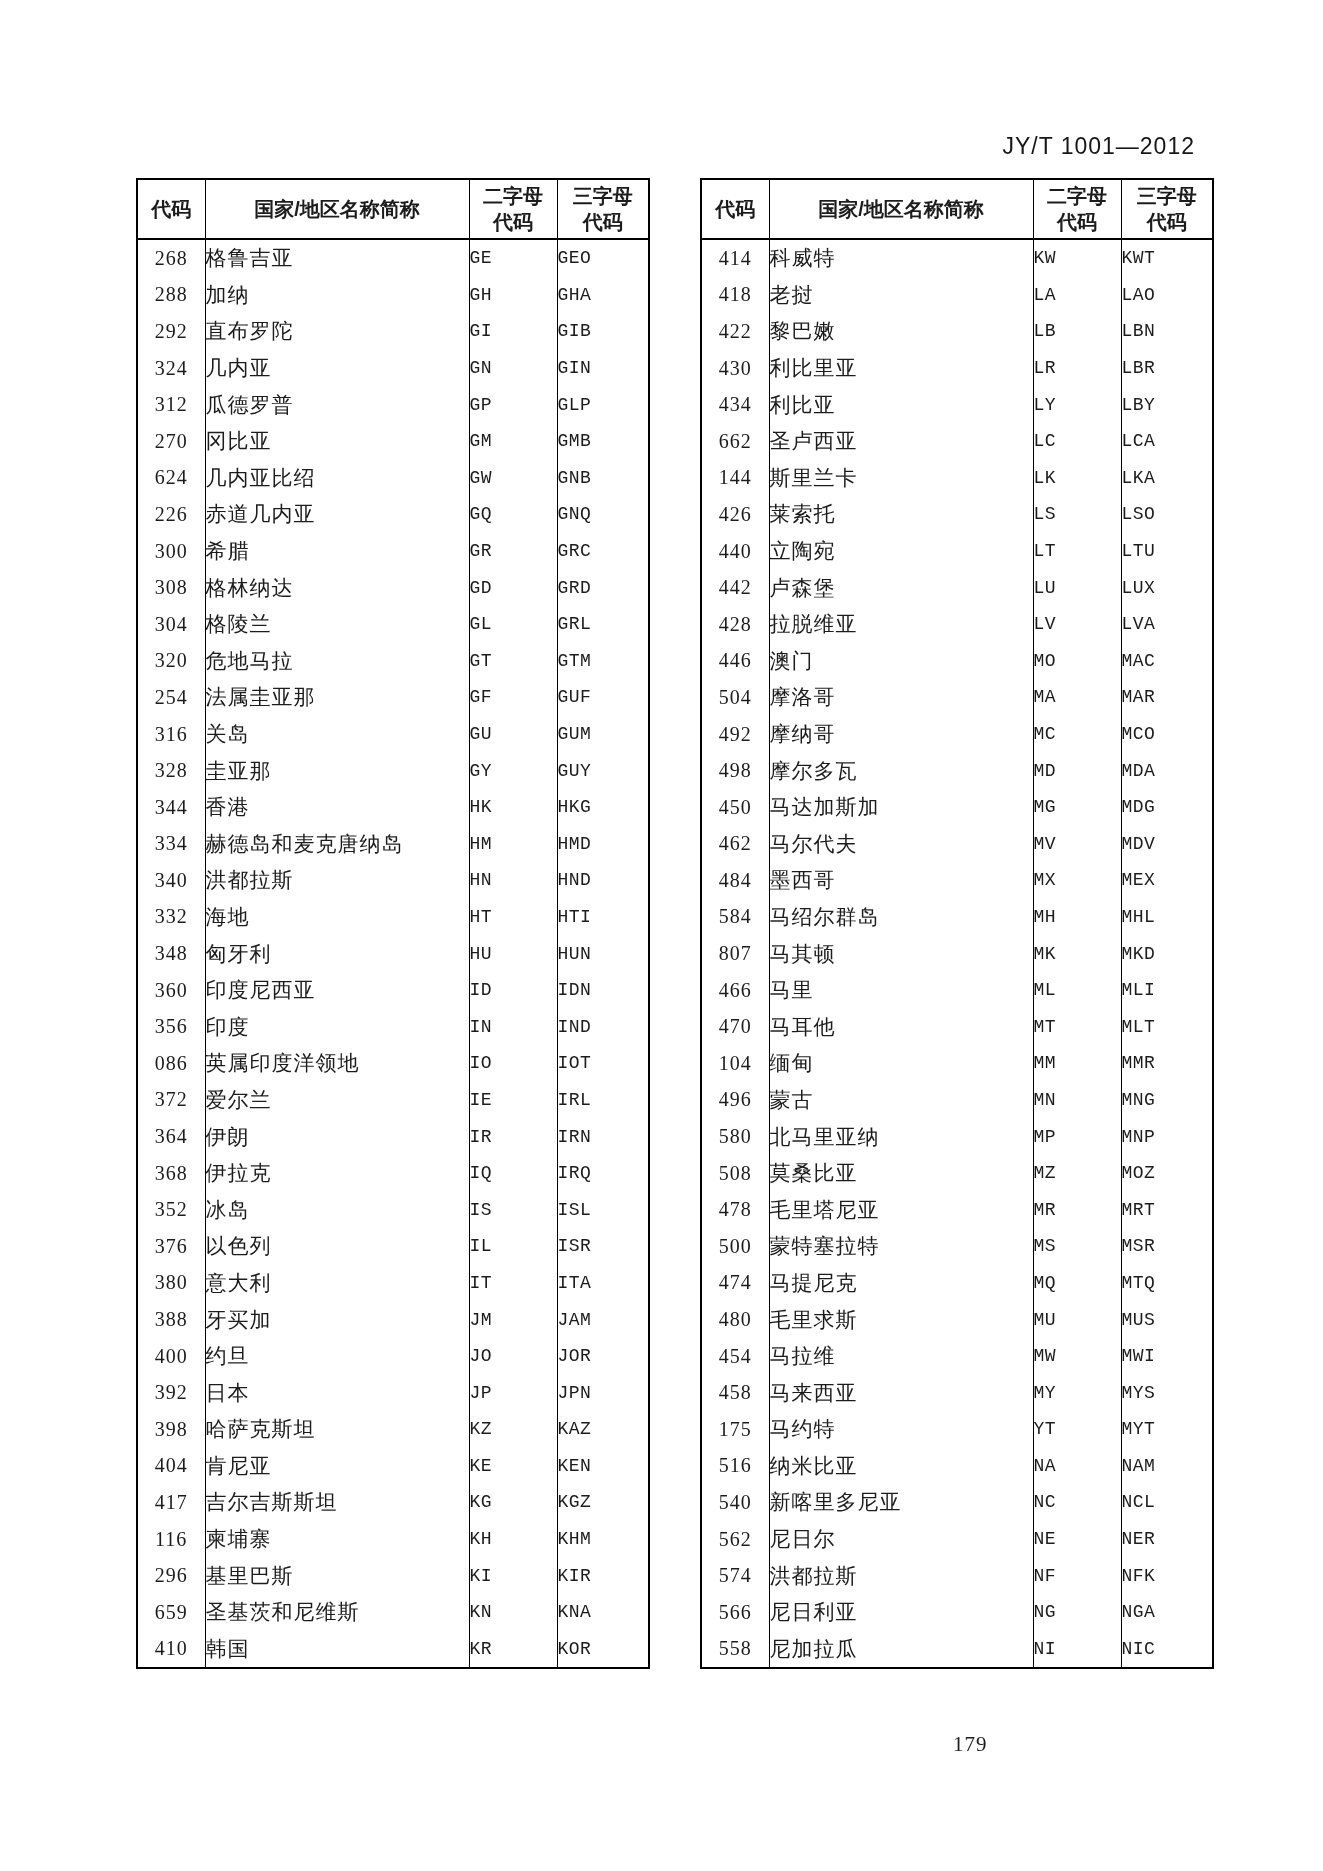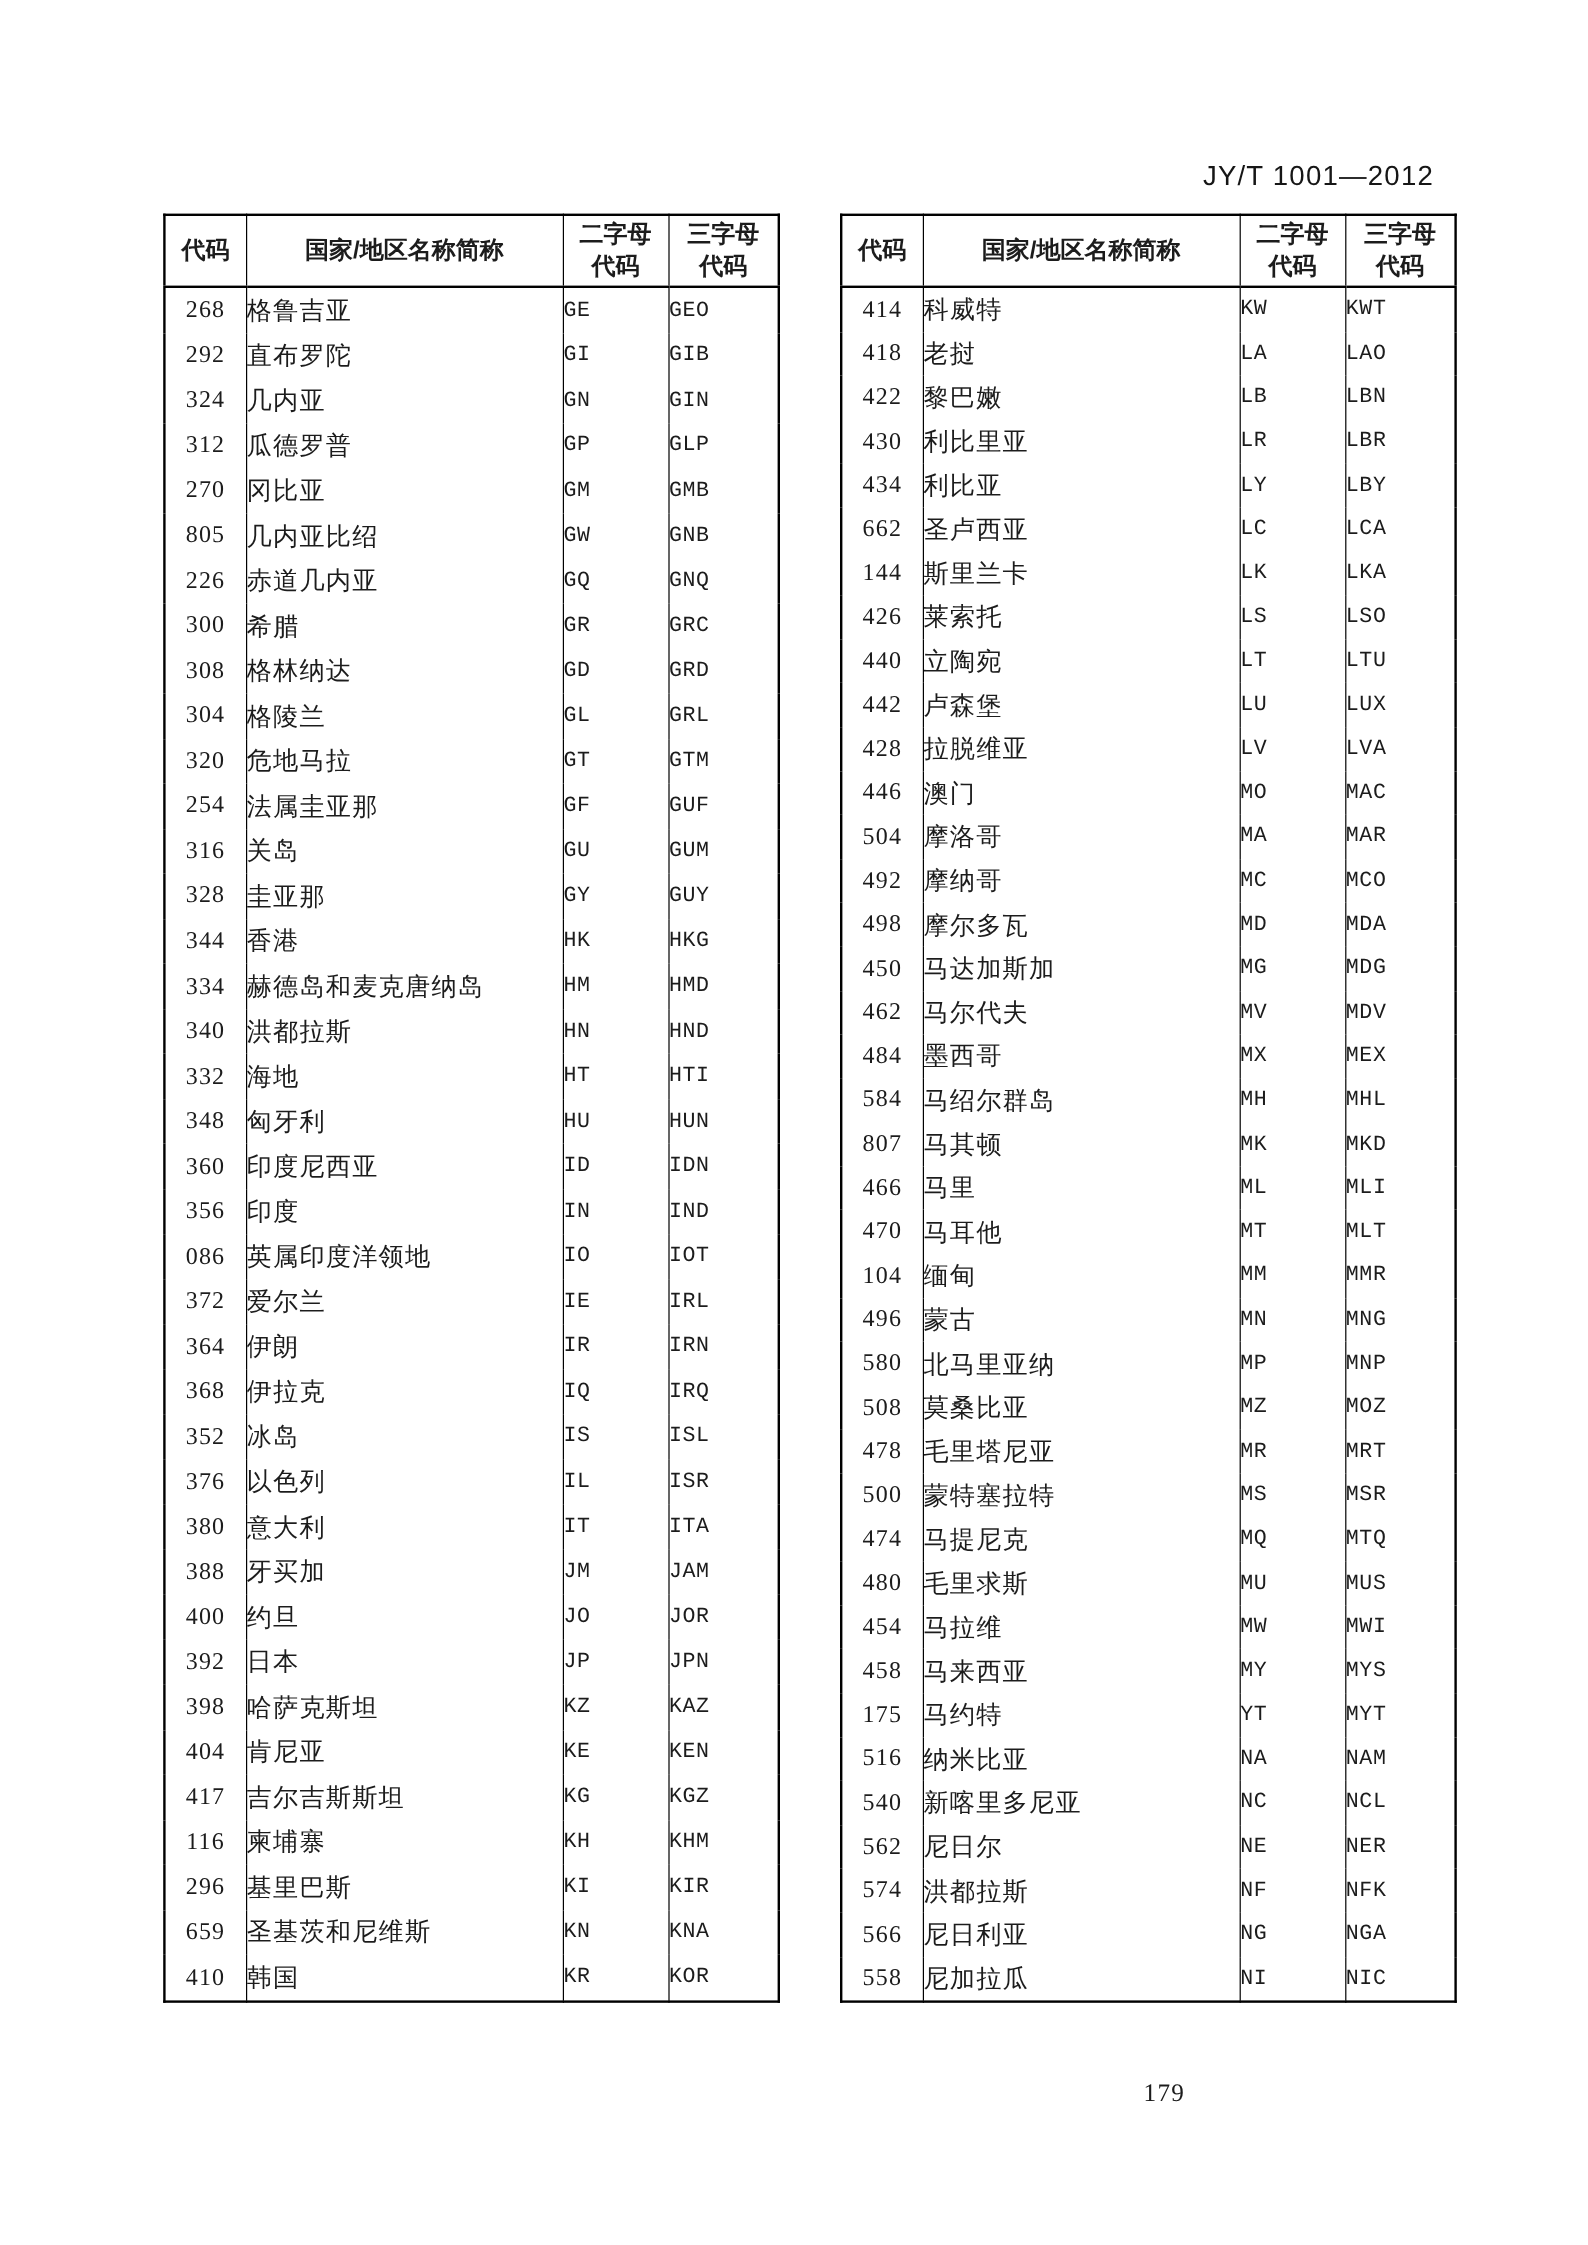--- a/index.html
+++ b/index.html
@@ -120,20 +120,26 @@
         </tr>
       </thead>
       <tbody>
           <tr>
             <td class="col-code">268</td>
             <td class="col-name">格鲁吉亚</td>
             <td class="col-a2">GE</td>
             <td class="col-a3">GEO</td>
           </tr>
           <tr>
+            <td class="col-code">288</td>
+            <td class="col-name">加纳</td>
+            <td class="col-a2">GH</td>
+            <td class="col-a3">GHA</td>
+          </tr>
+          <tr>
             <td class="col-code">292</td>
             <td class="col-name">直布罗陀</td>
             <td class="col-a2">GI</td>
             <td class="col-a3">GIB</td>
           </tr>
           <tr>
             <td class="col-code">324</td>
             <td class="col-name">几内亚</td>
             <td class="col-a2">GN</td>
             <td class="col-a3">GIN</td>
@@ -144,21 +150,21 @@
             <td class="col-a2">GP</td>
             <td class="col-a3">GLP</td>
           </tr>
           <tr>
             <td class="col-code">270</td>
             <td class="col-name">冈比亚</td>
             <td class="col-a2">GM</td>
             <td class="col-a3">GMB</td>
           </tr>
           <tr>
-            <td class="col-code">805</td>
+            <td class="col-code">624</td>
             <td class="col-name">几内亚比绍</td>
             <td class="col-a2">GW</td>
             <td class="col-a3">GNB</td>
           </tr>
           <tr>
             <td class="col-code">226</td>
             <td class="col-name">赤道几内亚</td>
             <td class="col-a2">GQ</td>
             <td class="col-a3">GNQ</td>
           </tr>

